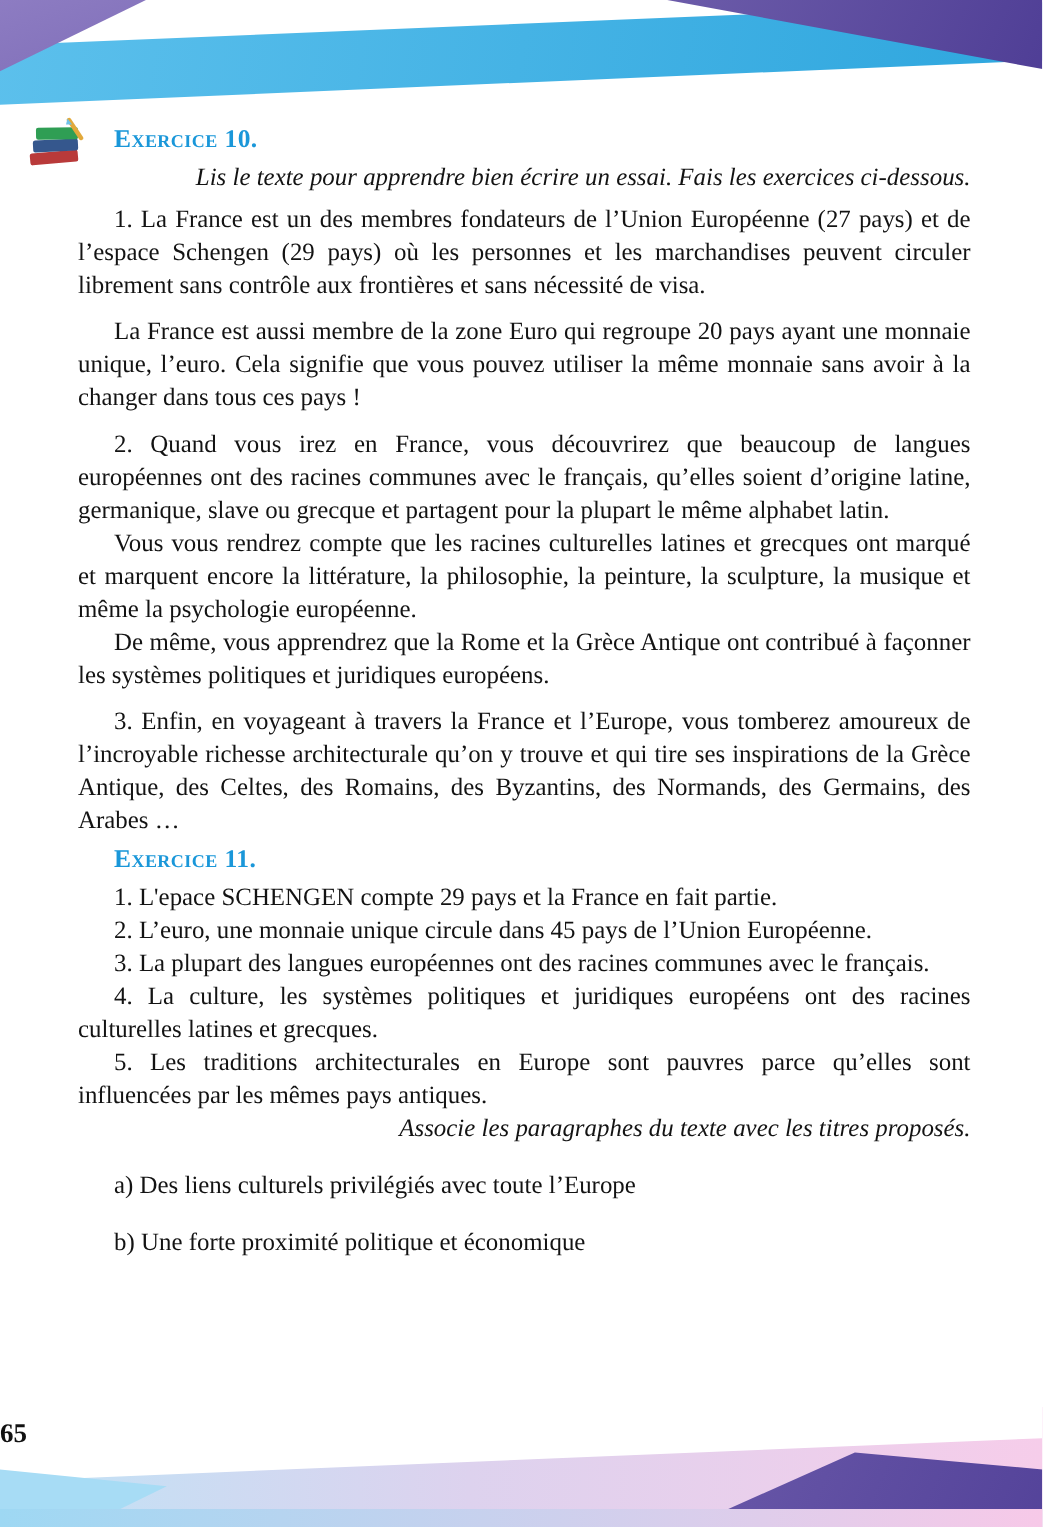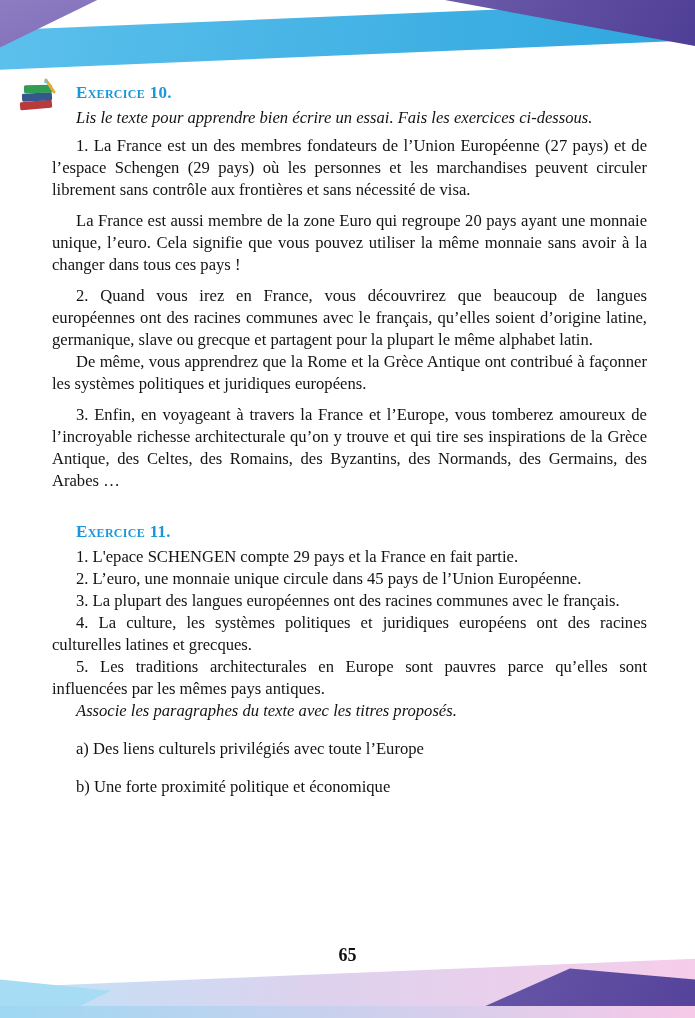--- a/index.html
+++ b/index.html
@@ -66,24 +66,25 @@
     top:82px;left:52px;right:48px;
     font-size:16.6px;line-height:22px;color:#131313;
   }
   .exercise-heading{
     font-size:17px;font-weight:bold;
     font-variant:small-caps;
     color:#1a97d9;
     margin:0 0 3px 24px;
     letter-spacing:.3px;
   }
-  .exercise-heading.spaced{margin-top:29px;}
+  .exercise-heading.spaced{margin-top:4px;}
   .instruction{
     font-style:italic;
     margin:0 0 6px 24px;
+    text-align:right;
   }
   .para{
     margin:0;
     text-indent:24px;
     text-align:justify;
   }
   .para.group-gap{margin-top:9px;}
   .item{
     margin:0;
     text-indent:24px;
@@ -95,21 +96,20 @@
   }
   .books-icon{
     position:absolute;
     left:-34px;top:-4px;
     width:42px;height:34px;
   }
   .ex-head-wrap{position:relative;}
   .page-number{
     position:absolute;
     bottom:52px;left:0;width:695px;
-    text-align:center;
     font-weight:bold;
     font-size:18px;
     color:#111;
     z-index:5;
   }
 </style>
 </head>
 <body>
 
 <div class="page">
@@ -130,20 +130,21 @@
         <path d="M28 2 L36 14" stroke="#e2a93b" stroke-width="3" stroke-linecap="round"></path>
         <path d="M27 1 L30 5 L26 5 Z" fill="#6fc2e8"></path>
       </svg>
       <h2 class="exercise-heading">Exercice 10.</h2>
     </div>
     <p class="instruction">Lis le texte pour apprendre bien écrire un essai. Fais les exercices ci-dessous.</p>
 
     <p class="para">1. La France est un des membres fondateurs de l’Union Européenne (27 pays) et de l’espace Schengen (29 pays) où les personnes et les marchandises peuvent circuler librement sans contrôle aux frontières et sans nécessité de visa.</p>
     <p class="para group-gap">La France est aussi membre de la zone Euro qui regroupe 20 pays ayant une monnaie unique, l’euro. Cela signifie que vous pouvez utiliser la même monnaie sans avoir à la changer dans tous ces pays !</p>
     <p class="para group-gap">2. Quand vous irez en France, vous découvrirez que beaucoup de langues européennes ont des racines communes avec le français, qu’elles soient d’origine latine, germanique, slave ou grecque et partagent pour la plupart le même alphabet latin.</p>
+    <p class="para">Vous vous rendrez compte que les racines culturelles latines et grecques ont marqué et marquent encore la littérature, la philosophie, la peinture, la sculpture, la musique et même la psychologie européenne.</p>
     <p class="para">De même, vous apprendrez que la Rome et la Grèce Antique ont contribué à façonner les systèmes politiques et juridiques européens.</p>
     <p class="para group-gap">3. Enfin, en voyageant à travers la France et l’Europe, vous tomberez amoureux de l’incroyable richesse architecturale qu’on y trouve et qui tire ses inspirations de la Grèce Antique, des Celtes, des Romains, des Byzantins, des Normands, des Germains, des Arabes …</p>
 
     <h2 class="exercise-heading spaced">Exercice 11.</h2>
 
     <p class="item">1. L'epace SCHENGEN compte 29 pays et la France en fait partie.</p>
     <p class="item">2. L’euro, une monnaie unique circule dans 45 pays de l’Union Européenne.</p>
     <p class="item">3. La plupart des langues européennes ont des racines communes avec le français.</p>
     <p class="item">4. La culture, les systèmes politiques et juridiques européens ont des racines culturelles latines et grecques.</p>
     <p class="item">5. Les traditions architecturales en Europe sont pauvres parce qu’elles sont influencées par les mêmes pays antiques.</p>

